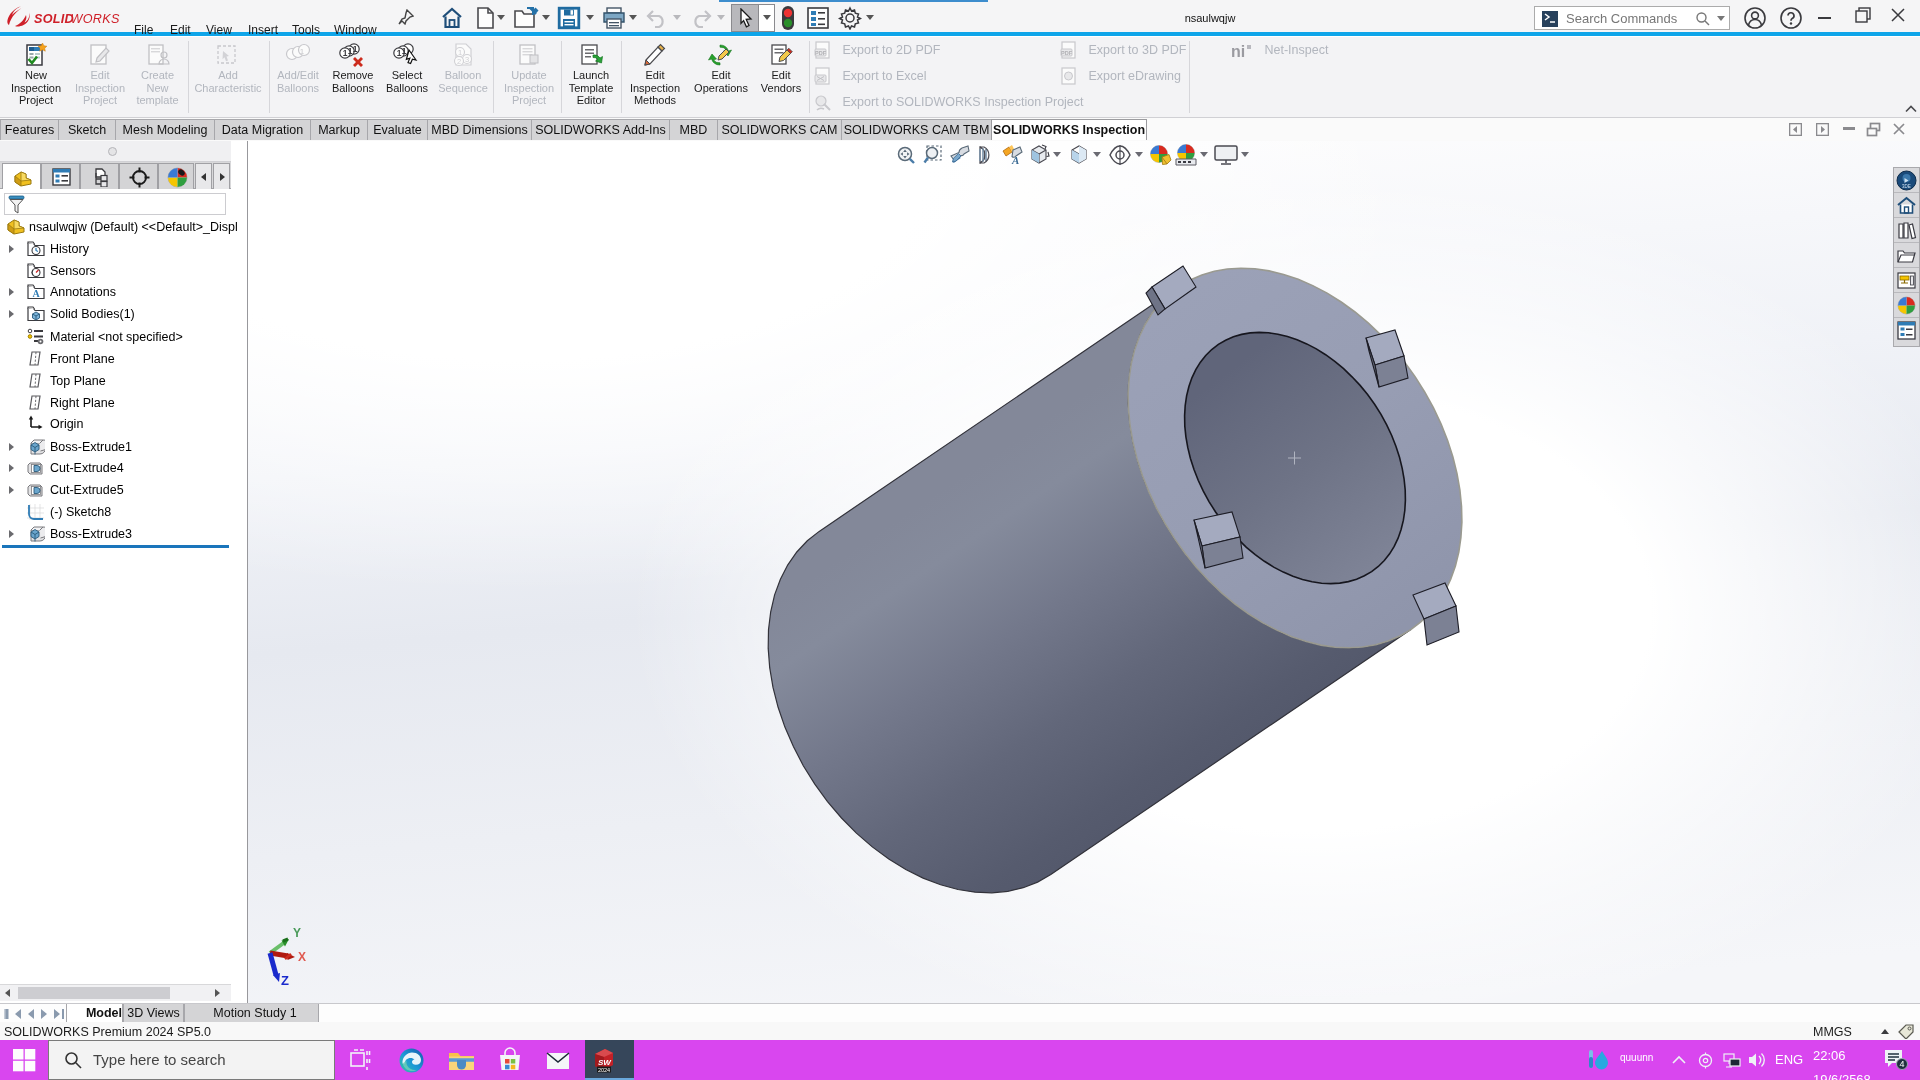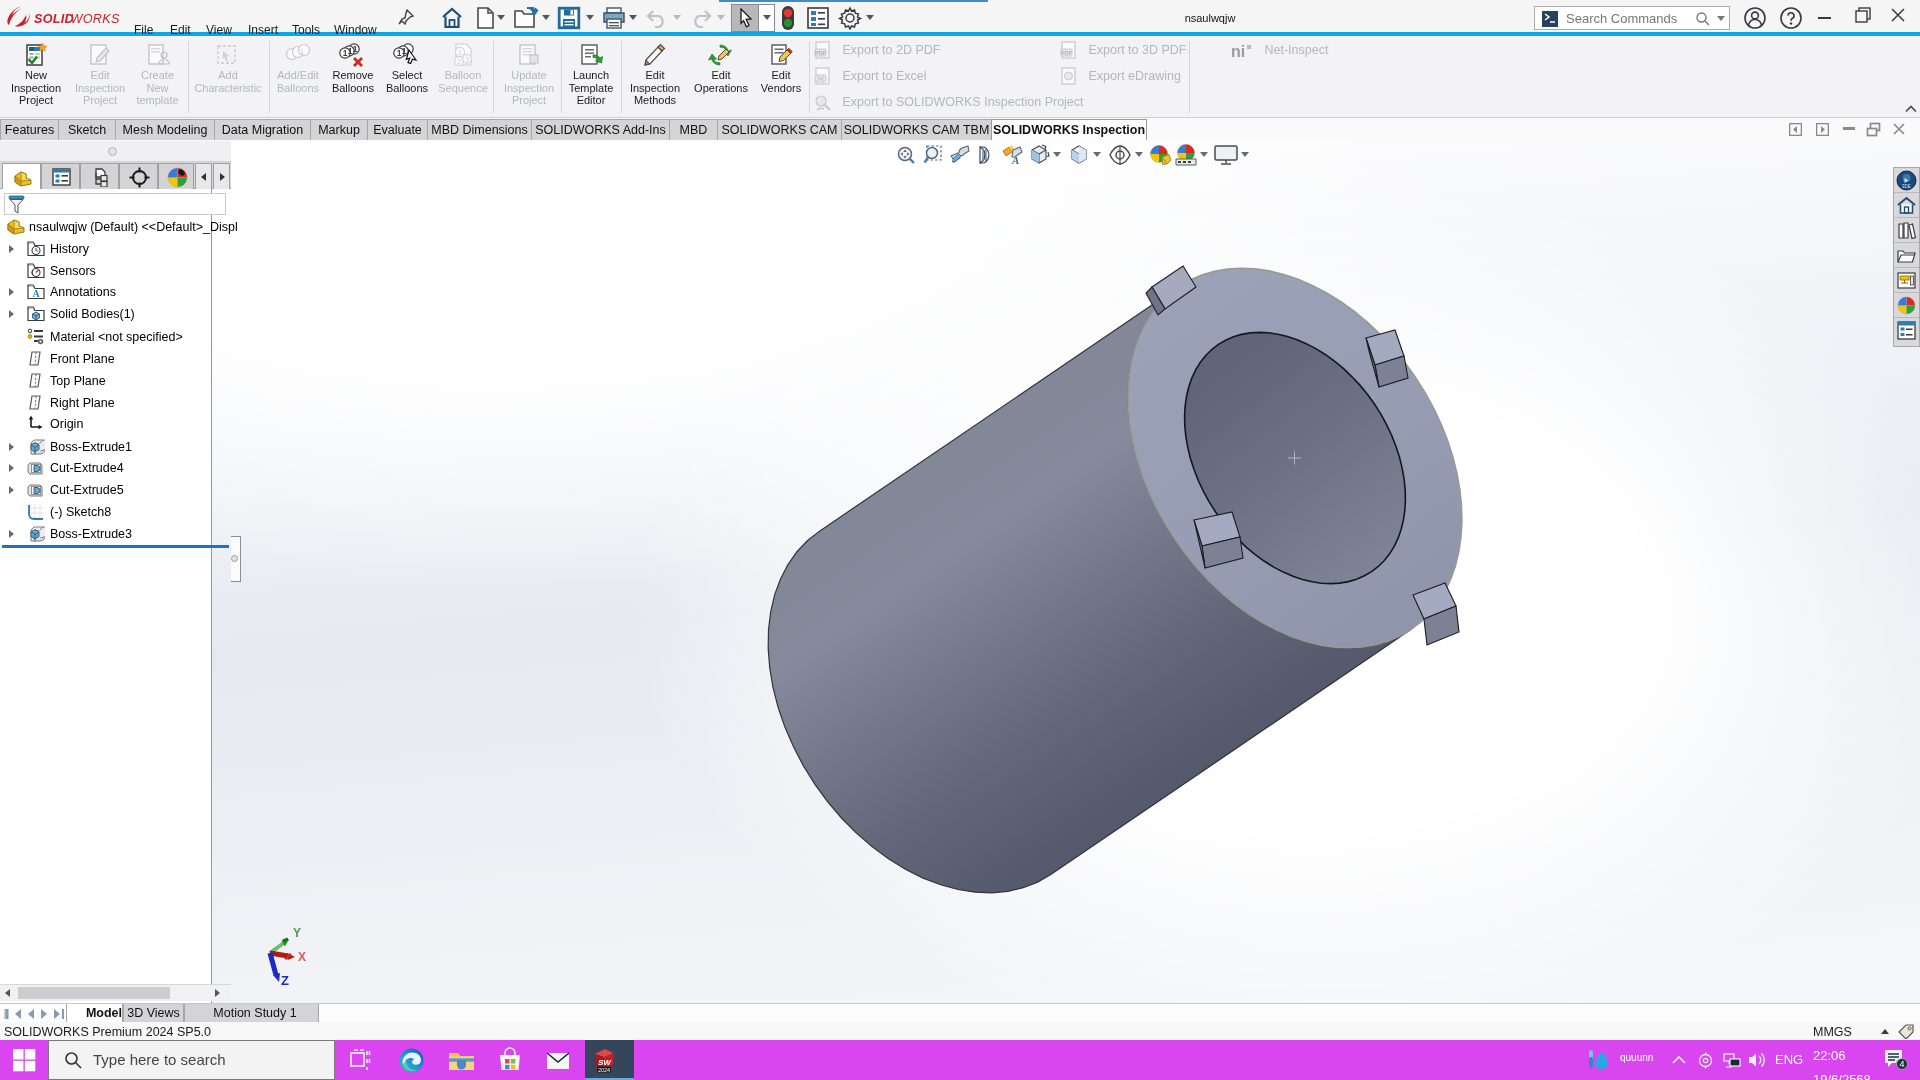--- a/index.html
+++ b/index.html
@@ -34,21 +34,21 @@
 
 #main { position:absolute; left:0; top:141px; width:1920px; height:862px; }
 #viewport { position:absolute; left:0px; top:0; width:1920px; height:862px;
   background:
    radial-gradient(ellipse 680px 440px at 1310px 470px, #ffffff 0%, #ffffff 50%, rgba(255,255,255,0) 100%),
    radial-gradient(ellipse 900px 420px at 520px 30px, #ffffff 0%, #ffffff 45%, rgba(255,255,255,0) 100%),
    linear-gradient(175deg, #fcfcfd 10%, #f0f2f7 35%, #e6e9f0 52%, #edeff4 72%, #f5f6f9 95%);
 }
 
 
-#lpanel { position:absolute; left:0; top:0; width:212px; height:862px; background:#fff; border-right:1px solid #98989c; }
+#lpanel { position:absolute; left:0; top:0; width:248px; height:862px; background:#fff; border-right:1px solid #98989c; }
 #lp-top { position:absolute; left:0; top:0; width:231px; height:21px; background:#f0f0f2; border-bottom:1px solid #d0d0d4; }
 #lp-tabs { position:absolute; left:0; top:21px; width:231px; height:27px; background:#d8d8da; border-bottom:1px solid #a7a7ab; }
 .lptab { position:absolute; top:1px; width:39px; height:26px; background:#d4d4d6; border:1px solid #a0a0a4; border-bottom:none; }
 .lptab.active { background:#fff; }
 #lp-filter { position:absolute; left:4px; top:52px; width:222px; height:22px; border:1px solid #ccccd0; background:#fff; }
 #lp-tree { position:absolute; left:0; top:0px; width:231px; height:560px; font-size:12.5px; color:#000; }
 .trow { position:absolute; left:0; height:22px; width:231px; }
 .trow .arr { position:absolute; left:9px; top:7px; width:0; height:0; border-top:4px solid transparent; border-bottom:4px solid transparent; border-left:5px solid #6a6a6e; }
 .trow .tico { position:absolute; left:27px; top:2px; }
 .trow .tlbl { position:absolute; left:50px; top:4px; white-space:nowrap; }

